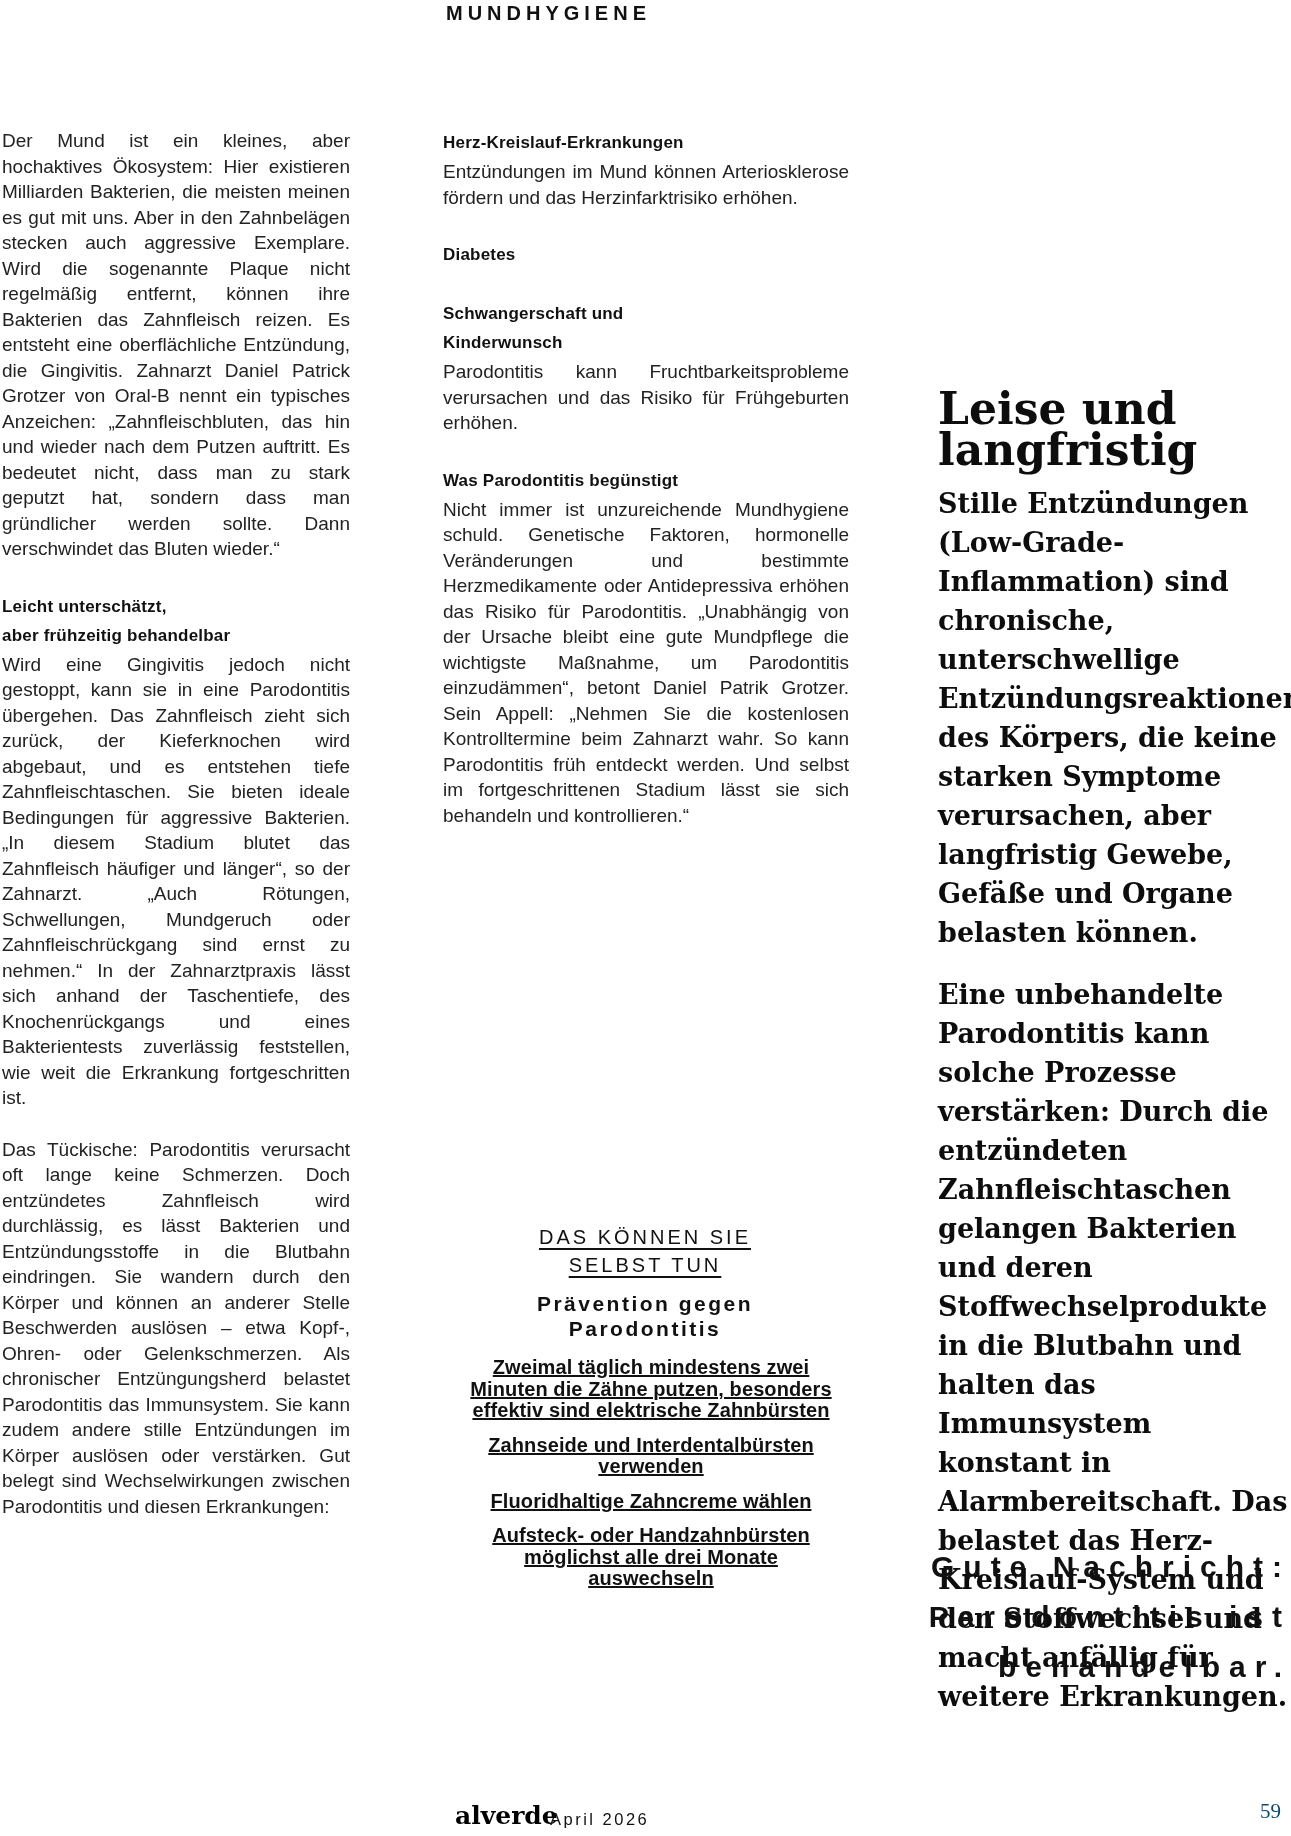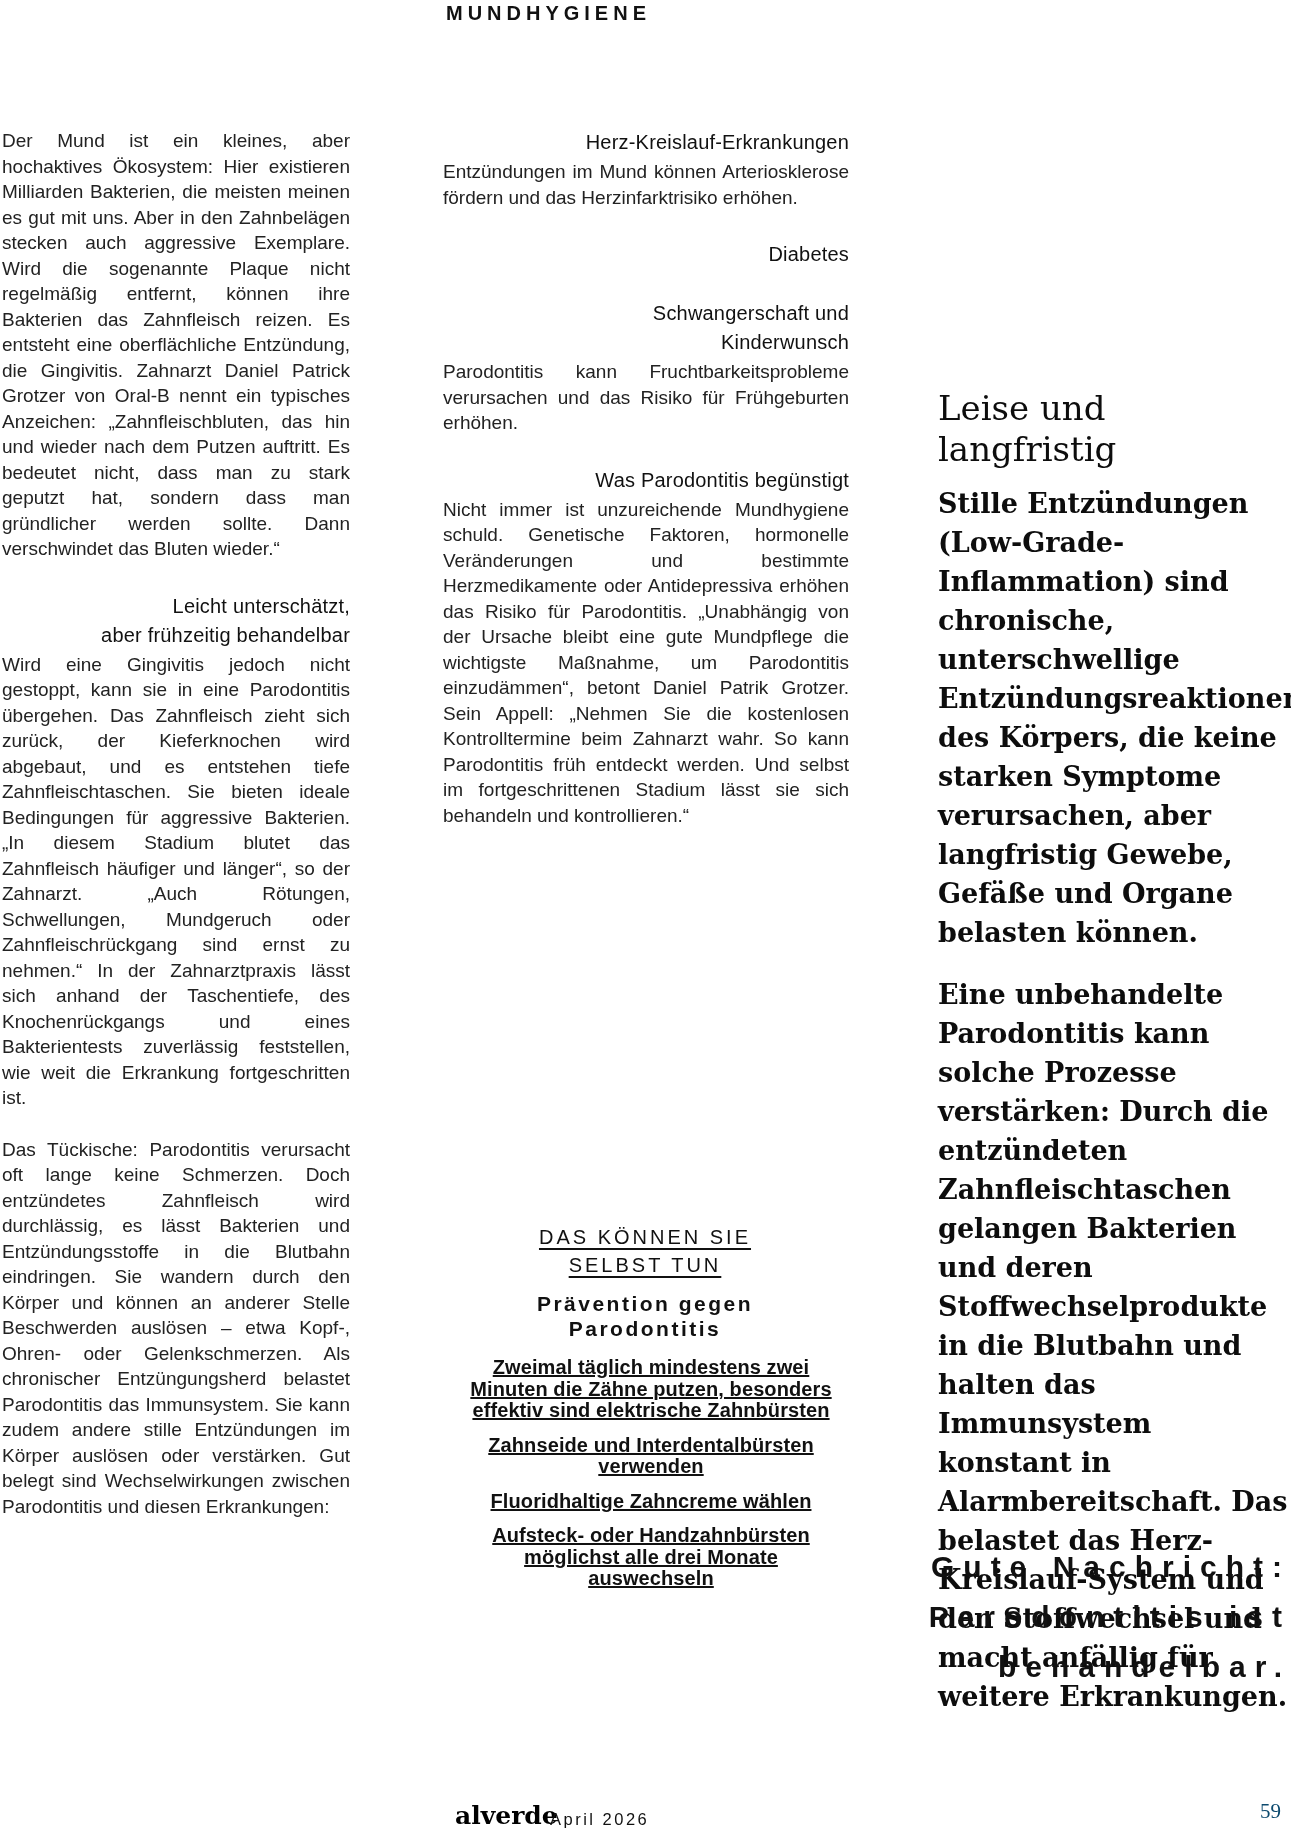--- a/index.html
+++ b/index.html
@@ -12,42 +12,42 @@
     position:absolute;top:2px;left:0;width:1097px;text-align:center;
     font-size:20px;font-weight:600;letter-spacing:5px;color:#111;
   }
   .col{position:absolute;}
   .col-left{left:2px;top:128px;width:348px;}
   .col-mid{left:443px;top:128px;width:406px;}
   .body-text{font-size:19px;line-height:25.5px;text-align:justify;color:#222;
     hyphens:auto;-webkit-hyphens:auto;}
   .body-text p{margin:0 0 26px 0;}
   .subhead{
-    font-weight:400;font-size:20px;line-height:29px;color:#111;
-    letter-spacing:0.2px;white-space:pre-line;margin:30px 0 2px 0;text-align:right;
+    font-weight:700;font-size:17px;line-height:29px;color:#111;
+    letter-spacing:0.2px;white-space:pre-line;margin:30px 0 2px 0;text-align:left;
   }
   .subhead.first{margin-top:0;}
   .selfcare{
     position:absolute;left:458px;top:1223px;width:374px;text-align:center;color:#111;
   }
   .selfcare .kicker{
     font-size:20px;letter-spacing:3px;line-height:28px;font-weight:400;
     text-decoration:underline;text-underline-offset:4px;text-decoration-thickness:1.5px;
     margin:0 0 12px 0;white-space:pre-line;
   }
   .selfcare .title{
     font-size:21px;font-weight:700;letter-spacing:2.5px;line-height:25px;
     margin:0 0 16px 0;white-space:pre-line;
   }
   .selfcare .item{
     font-size:20px;font-weight:700;line-height:21.5px;margin:0 0 13px 12px;letter-spacing:0.1px;text-decoration:underline;
   }
   .col-right{left:938px;top:388px;width:353px;font-family:"DejaVu Serif","Liberation Serif",serif;color:#0d0d0d;}
   .col-right .serif-heading{
-    font-size:34px;font-weight:400;line-height:41px;margin:0 0 14px 0;text-align:left;
+    font-size:44px;font-weight:700;line-height:41px;margin:0 0 14px 0;text-align:left;
   }
   .col-right p{
     font-size:27px;font-weight:700;line-height:39px;margin:0 0 23px 0;text-align:left;
     hyphens:auto;-webkit-hyphens:auto;
   }
   .pullquote{
     position:absolute;left:840px;top:1542px;width:451px;text-align:right;color:#111;
     font-size:30px;font-weight:600;letter-spacing:9px;line-height:50px;
   }
   .footer-brand{

